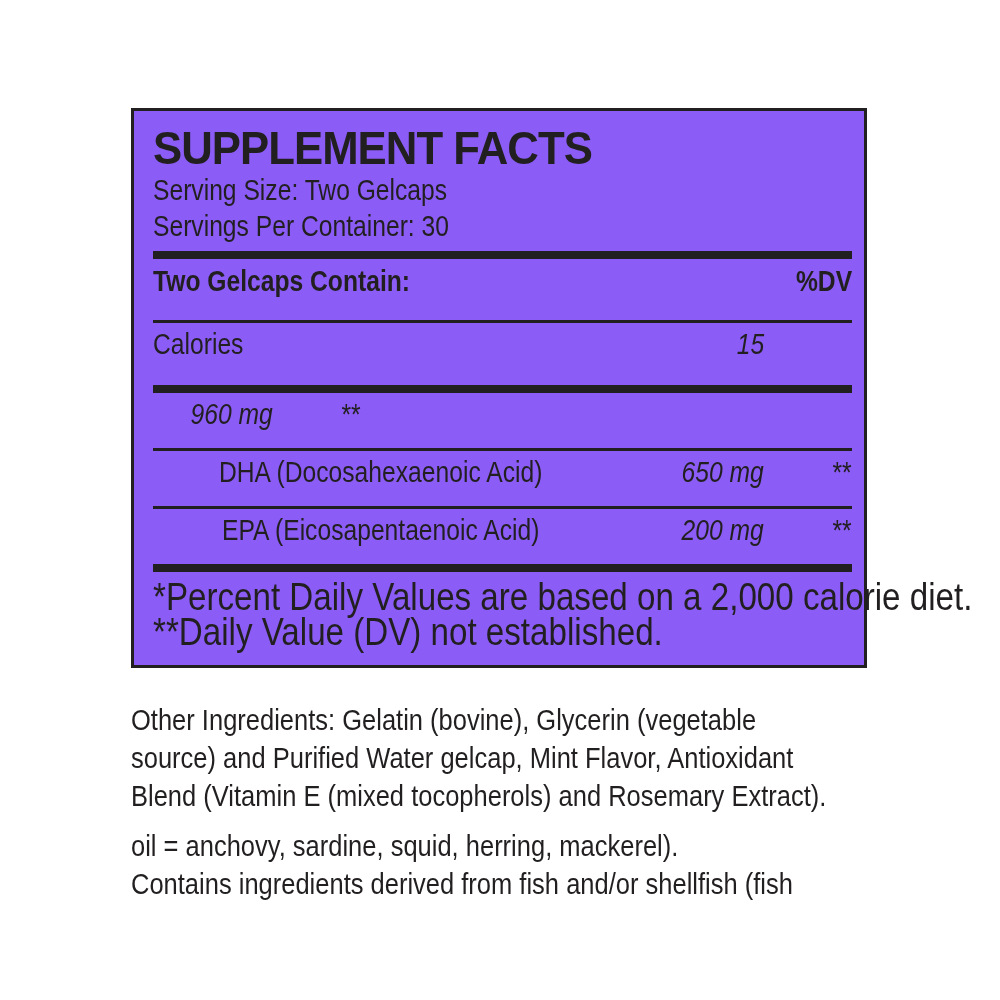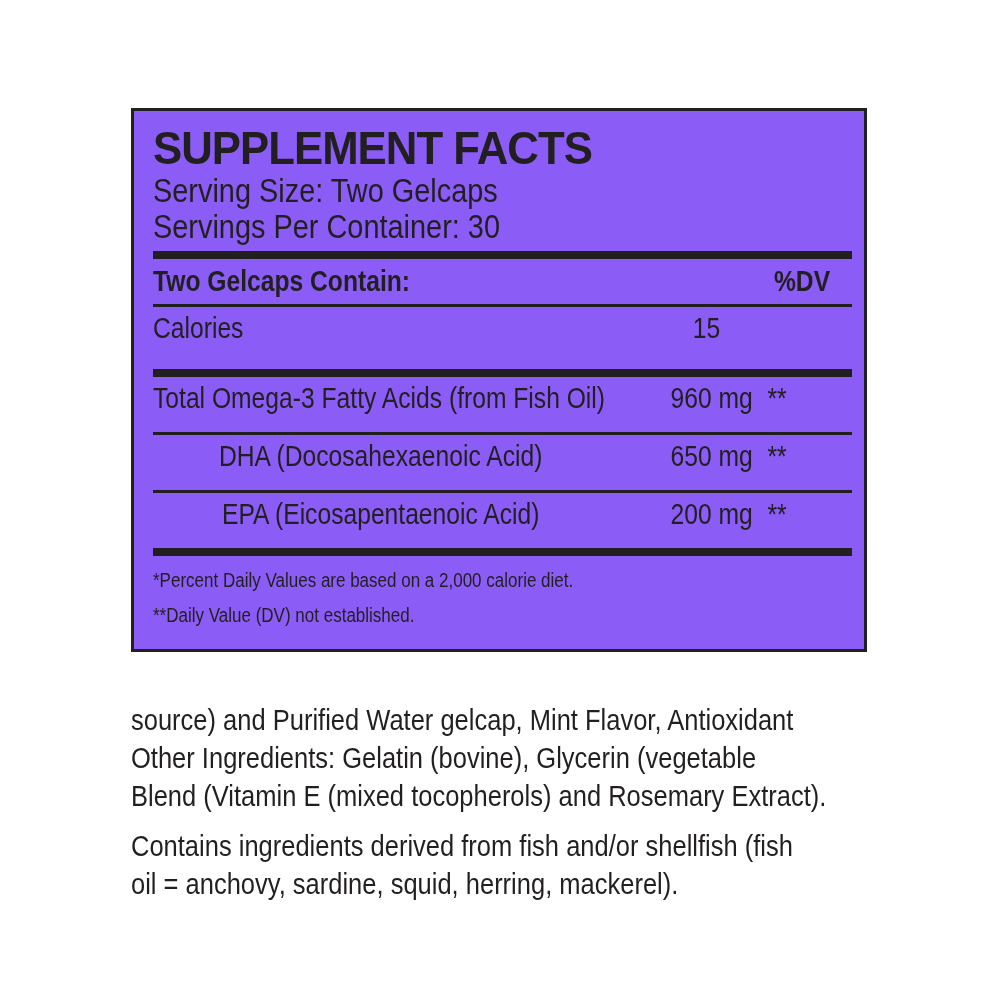--- a/index.html
+++ b/index.html
@@ -47,21 +47,21 @@
     font-size: 46px;
     line-height: 48px;
     font-weight: bold;
     letter-spacing: -1px;
     transform: scaleX(0.95);
     transform-origin: 0 50%;
     white-space: nowrap;
     display: block;
   }
   .serving {
-    font-size: 34px;
+    font-size: 29px;
     line-height: 36px;
     display: block;
   }
   .bar {
     height: 8px;
     background: #221f20;
     margin-top: 7px;
   }
   .bar.final { margin-top: 0; }
   .row {
@@ -75,35 +75,36 @@
   .row .name {
     flex: 1 1 0;
     min-width: 0;
     white-space: nowrap;
     overflow: visible;
   }
   .row .name > .cond { vertical-align: baseline; }
   .row .amt {
     width: 120px;
     flex: 0 0 120px;
-    text-align: center;
+    text-align: right;
     white-space: nowrap;
+    font-style: italic;
   }
   .row .dv {
     width: 88px;
     flex: 0 0 88px;
-    text-align: left;
+    text-align: right;
     white-space: nowrap;
   }
   .row.indent .name { padding-left: 21px; text-align: center; }
   .bold { font-weight: bold; }
-  .header-row { padding: 6px 0 6px 0; }
+  .header-row { padding: 6px 0 22px 0; }
   .footnotes {
     padding-top: 7px;
-    font-size: 20px;
+    font-size: 39px;
     line-height: 35px;
   }
   .para {
     position: absolute;
     left: 131px;
     margin: 0;
     font-size: 30px;
     line-height: 38px;
   }
   .para .line { display: block; }
@@ -134,21 +135,20 @@
       <span class="name"><span class="cond">Calories</span></span>
       <span class="amt"><span class="cond-r">15</span></span>
       <span class="dv"><span class="cond-r"></span></span>
     </div>
 
 
 
     <div class="bar"></div>
 
     <div class="row">
-      <span class="name"><span class="cond">Total Omega-3 Fatty Acids (from Fish Oil)</span></span>
       <span class="amt"><span class="cond-r">960 mg</span></span>
       <span class="dv"><span class="cond-r">**</span></span>
     </div>
 
     <div class="row ruled indent">
       <span class="name"><span class="cond">DHA (Docosahexaenoic Acid)</span></span>
       <span class="amt"><span class="cond-r">650 mg</span></span>
       <span class="dv"><span class="cond-r">**</span></span>
     </div>
 
@@ -161,23 +161,23 @@
     <div class="bar final"></div>
 
     <div class="footnotes">
       <span style="display:block"><span class="cond">*Percent Daily Values are based on a 2,000 calorie diet.</span></span>
       <span style="display:block"><span class="cond">**Daily Value (DV) not established.</span></span>
     </div>
 
   </section>
 
   <p class="para" id="other-ingredients">
+    <span class="line"><span class="cond">Other Ingredients: Gelatin (bovine), Glycerin (vegetable</span></span>
     <span class="line"><span class="cond">source) and Purified Water gelcap, Mint Flavor, Antioxidant</span></span>
-    <span class="line"><span class="cond">Other Ingredients: Gelatin (bovine), Glycerin (vegetable</span></span>
     <span class="line"><span class="cond">Blend (Vitamin E (mixed tocopherols) and Rosemary Extract).</span></span>
   </p>
 
   <p class="para" id="allergen-statement">
+    <span class="line"><span class="cond">oil = anchovy, sardine, squid, herring, mackerel).</span></span>
     <span class="line"><span class="cond">Contains ingredients derived from fish and/or shellfish (fish</span></span>
-    <span class="line"><span class="cond">oil = anchovy, sardine, squid, herring, mackerel).</span></span>
   </p>
 
 </div>
 
 </body></html>

